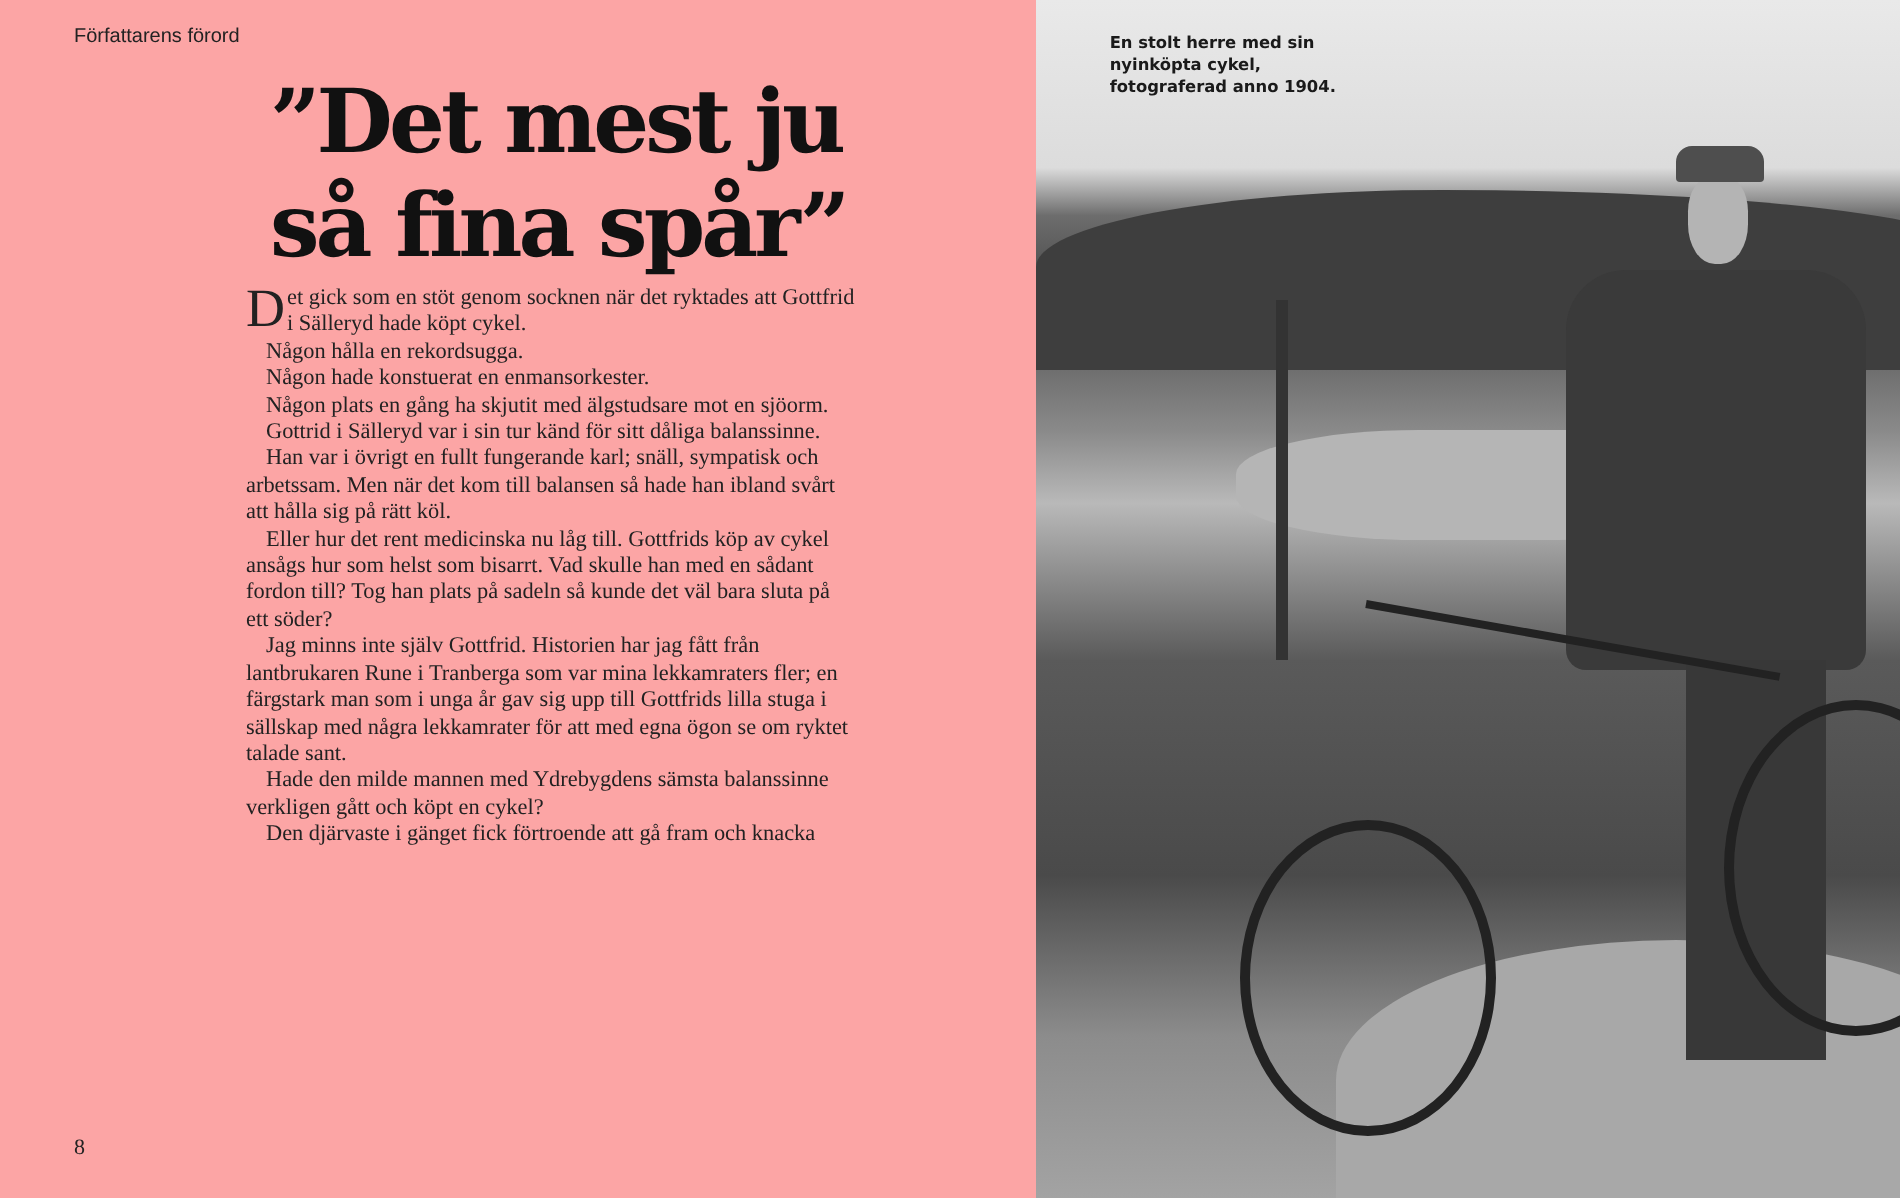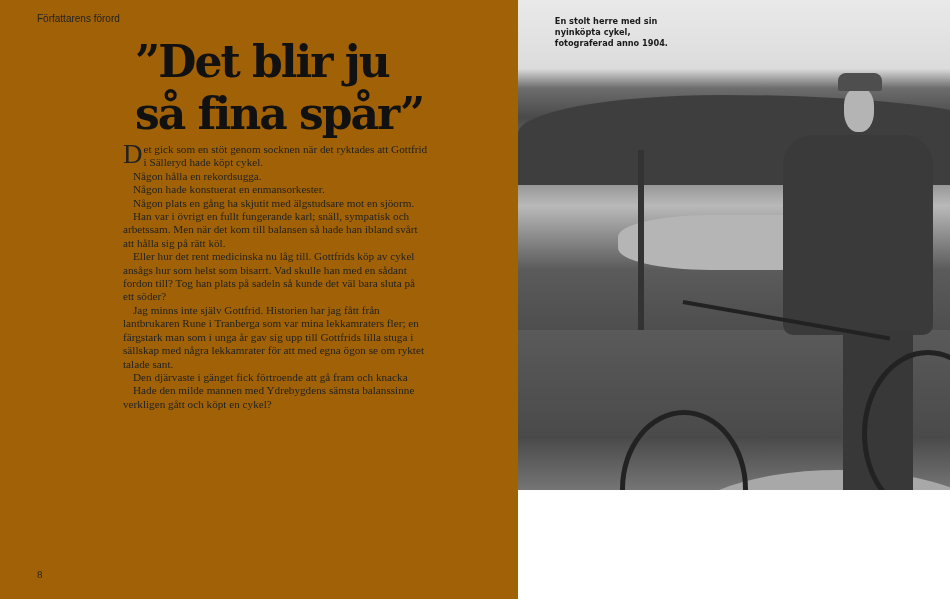--- a/index.html
+++ b/index.html
@@ -1,19 +1,19 @@
 <!DOCTYPE html>
 <html><head>
 <meta charset="utf-8">
 <style>
   html,body{margin:0;padding:0;}
   body{width:950px;height:599px;overflow:hidden;background:#fff;position:relative;font-family:"Liberation Serif",serif;}
   .spread{position:absolute;left:0;top:0;width:950px;height:599px;display:flex;}
-  .left-page{position:relative;width:568px;height:599px;background:#a16207;text-decoration:underline;}
-  .right-page{position:relative;width:474px;height:490px;overflow:hidden;
+  .left-page{position:relative;width:568px;height:599px;background:#fca5a5;text-decoration:underline;}
+  .right-page{position:relative;width:474px;height:599px;overflow:hidden;
     background:linear-gradient(180deg,#e9e9e9 0%,#dcdcdc 14%,#6d6d6d 18%,#4a4a4a 24%,#8a8a8a 36%,#b9b9b9 42%,#5b5b5b 55%,#4b4b4b 70%,#7d7d7d 80%,#9a9a9a 92%,#858585 100%);}
   .section-label{position:absolute;left:37px;top:13px;font-family:"Liberation Sans",sans-serif;font-size:10px;color:#222;}
   .headline{position:absolute;left:135px;top:36px;margin:0;font-family:"DejaVu Serif",serif;font-weight:bold;font-size:44px;line-height:52px;color:#111;letter-spacing:-2px;}
   .body-text{position:absolute;left:123px;top:143px;width:305px;font-size:11.2px;line-height:13.4px;color:#222;}
   .body-text p{margin:0;text-indent:10px;}
   .body-text p.first{text-indent:0;}
   .dropcap{float:left;font-size:27px;line-height:20px;margin:1px 1px 0 0;}
   .page-number{position:absolute;left:37px;top:568px;font-size:11px;color:#222;}
   .caption{position:absolute;left:37px;top:16px;font-family:"DejaVu Sans",sans-serif;font-weight:bold;font-size:8.2px;line-height:11px;color:#1a1a1a;width:120px;}
   
@@ -31,33 +31,34 @@
   .w2{left:344px;top:350px;width:122px;height:158px;}
   .frame{position:absolute;left:165px;top:300px;width:210px;height:4px;background:#222;transform:rotate(10deg);transform-origin:left;}
 </style>
 </head>
 <body>
 
 <div class="spread">
   <div class="left-page">
     <div class="section-label">Författarens förord</div>
     <h1 class="headline">
-      <span>”Det blir ju</span><br>
+      <span>”Det mest ju</span><br>
       <span>så fina spår”</span>
     </h1>
     <div class="body-text">
       <p class="first"><span class="dropcap">D</span><span>et gick som en stöt genom socknen när det ryktades att Gottfrid i Sälleryd hade köpt cykel.</span></p>
       <p>Någon hålla en rekordsugga.</p>
       <p>Någon hade konstuerat en enmansorkester.</p>
       <p>Någon plats en gång ha skjutit med älgstudsare mot en sjöorm.</p>
+      <p>Gottrid i Sälleryd var i sin tur känd för sitt dåliga balanssinne.</p>
       <p>Han var i övrigt en fullt fungerande karl; snäll, sympatisk och arbetssam. Men när det kom till balansen så hade han ibland svårt att hålla sig på rätt köl.</p>
       <p>Eller hur det rent medicinska nu låg till. Gottfrids köp av cykel ansågs hur som helst som bisarrt. Vad skulle han med en sådant fordon till? Tog han plats på sadeln så kunde det väl bara sluta på ett söder?</p>
       <p>Jag minns inte själv Gottfrid. Historien har jag fått från lantbrukaren Rune i Tranberga som var mina lekkamraters fler; en färgstark man som i unga år gav sig upp till Gottfrids lilla stuga i sällskap med några lekkamrater för att med egna ögon se om ryktet talade sant.</p>
+      <p>Hade den milde mannen med Ydrebygdens sämsta balanssinne verkligen gått och köpt en cykel?</p>
       <p>Den djärvaste i gänget fick förtroende att gå fram och knacka</p>
-      <p>Hade den milde mannen med Ydrebygdens sämsta balanssinne verkligen gått och köpt en cykel?</p>
     </div>
     <div class="page-number">8</div>
   </div>
 
   <div class="right-page">
     <div class="hills"></div>
     <div class="lake"></div>
     <div class="tree"></div>
     <div class="field"></div>
     <div class="road"></div>

